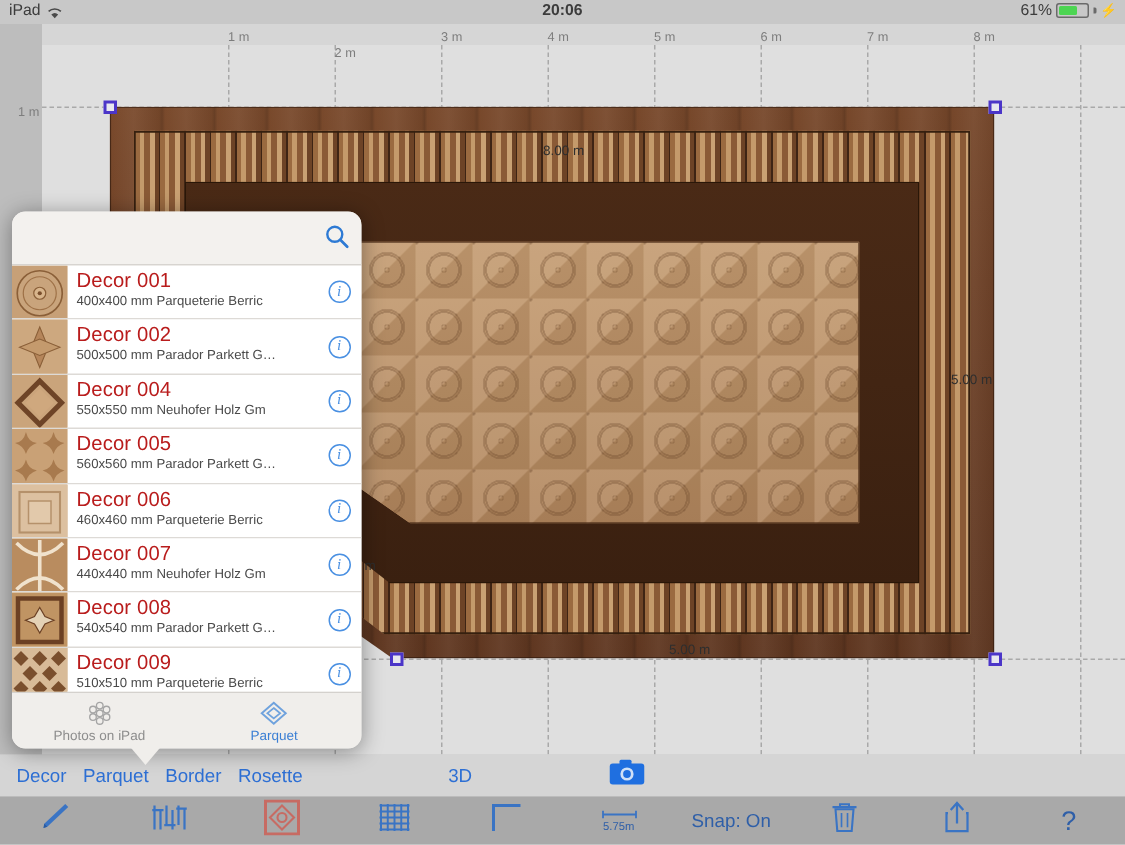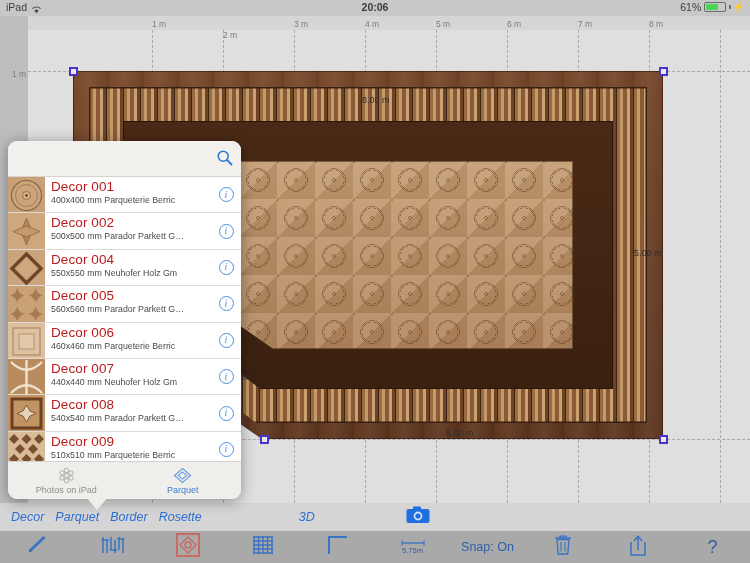--- a/index.html
+++ b/index.html
@@ -172,21 +172,21 @@
   .ptab { flex: 1 1 0; text-align: center; }
   .ptab .glyph { display: block; height: 17px; line-height: 17px; }
   .ptab .plabel { font-size: 9px; display: block; margin-top: 1px; }
   .ptab.active .plabel { color: #3b7fd4; }
   .ptab.inactive .plabel { color: #8d8d8d; }
 
   
   #subbar {
     position: absolute; left: 0; top: 503px; width: 750px; height: 28px;
     background: #d5d5d5; z-index: 30;
-    display: flex; align-items: center; font-style: italic;
+    display: flex; align-items: center;
   }
   .subitem {
     font-size: 12.5px; color: #2d6fd4; padding: 0 0 0 0; margin-left: 11px;
     white-space: nowrap;
   }
   #cam-btn { margin-left: 91px; }
 
   
   #toolbar {
     position: absolute; left: 0; top: 531px; width: 750px; height: 32px;

